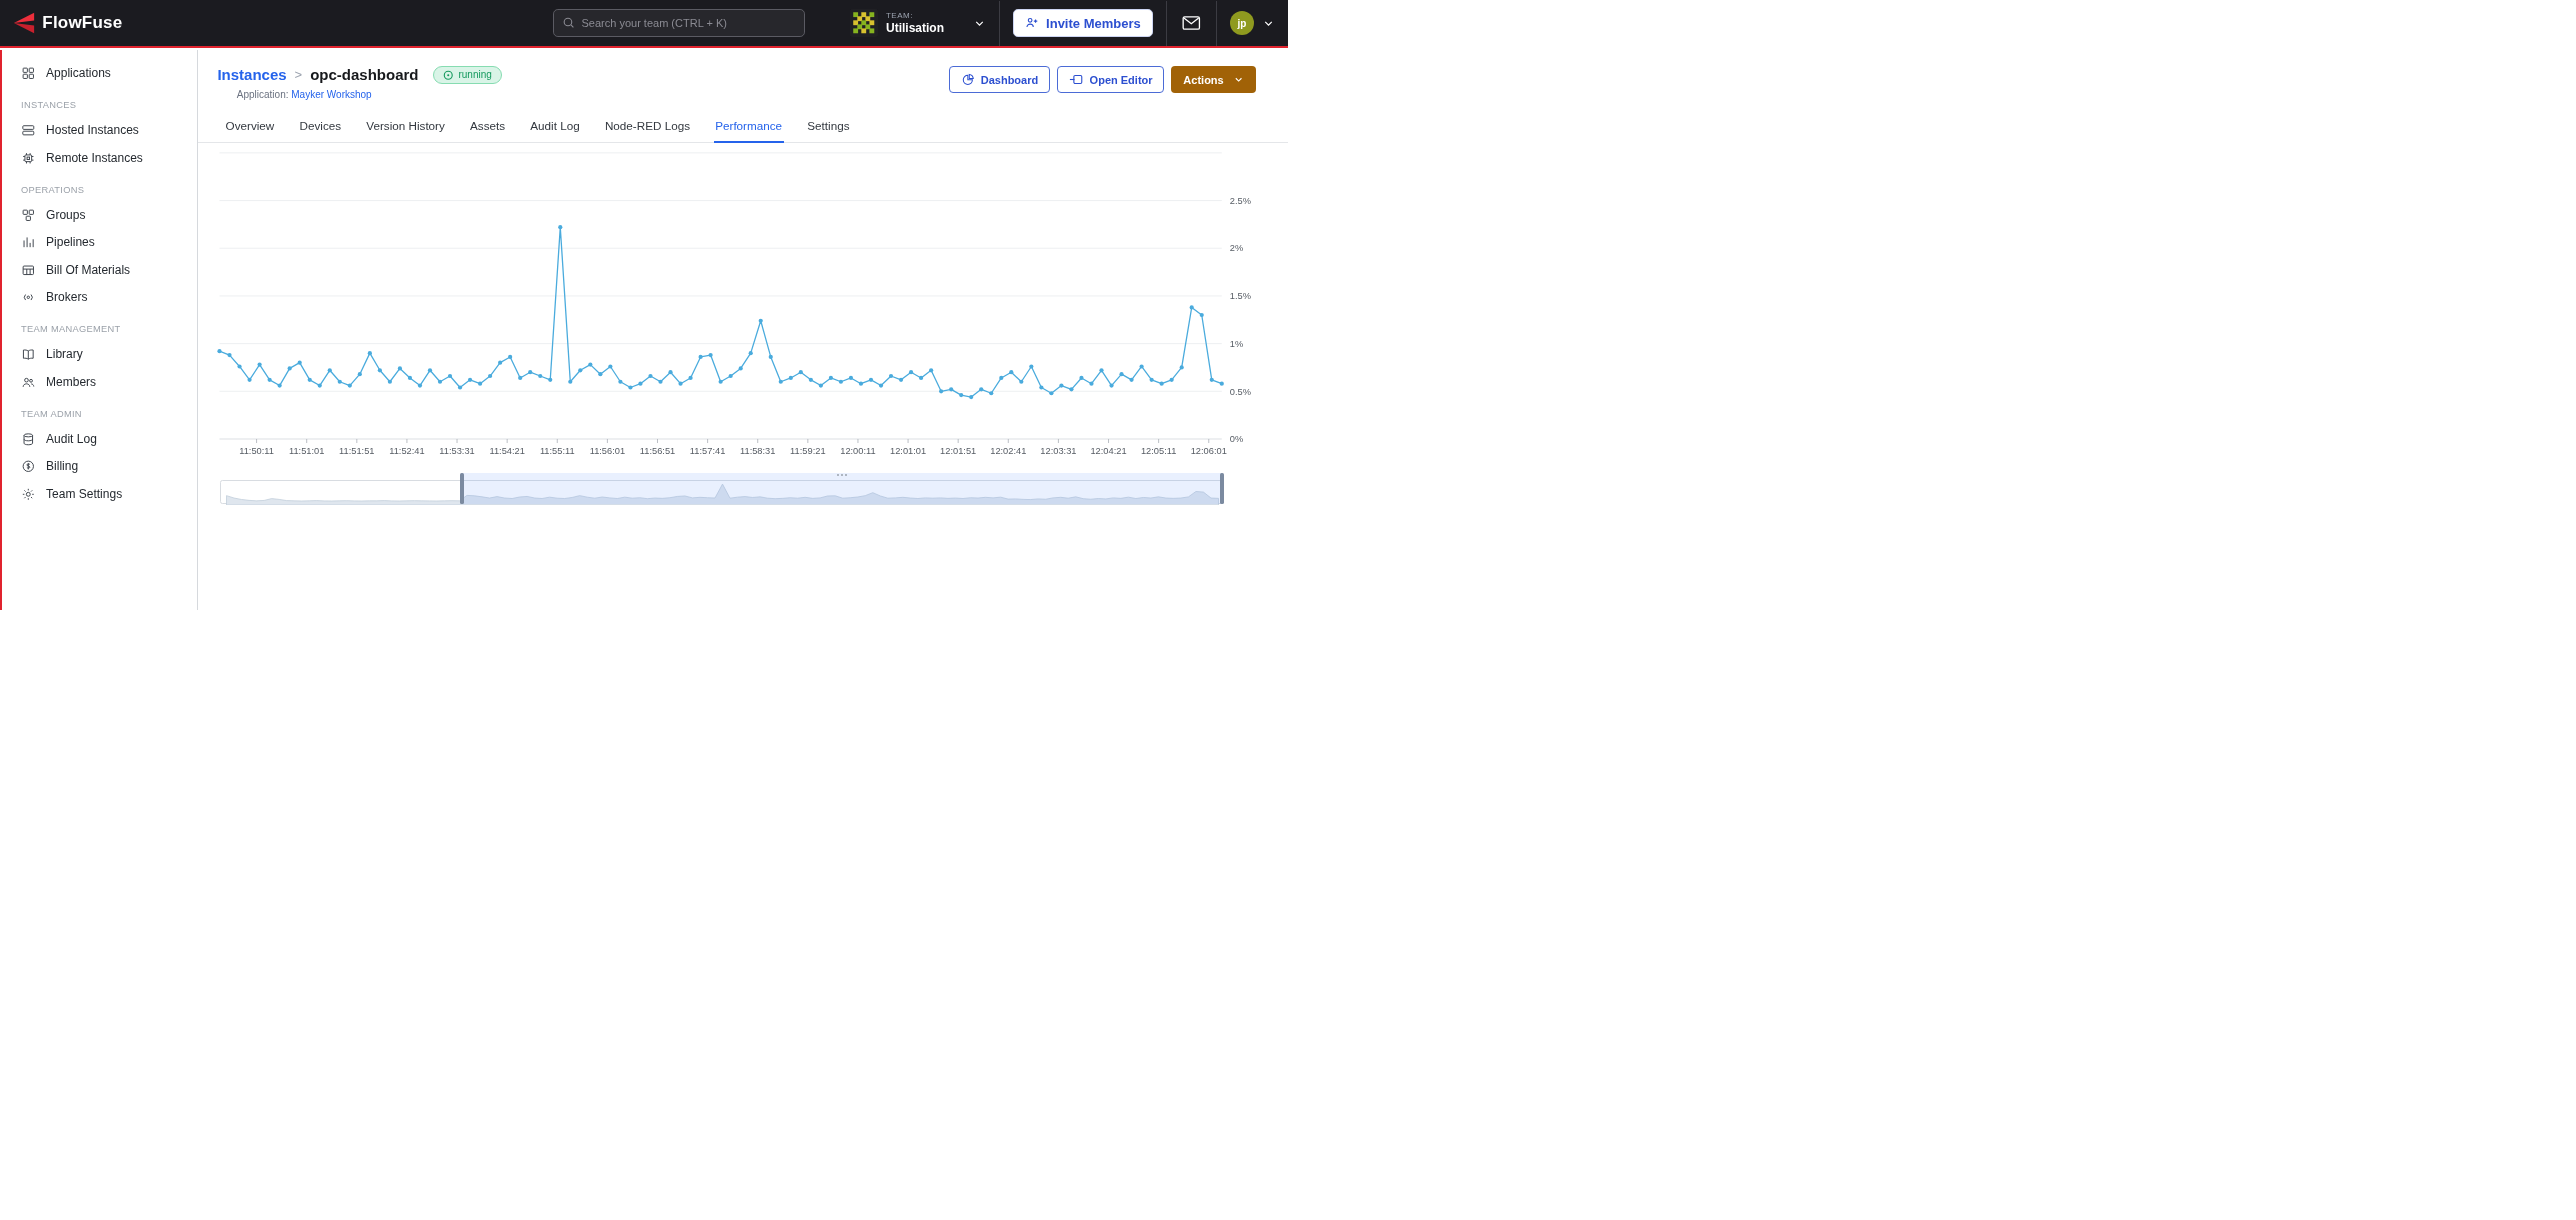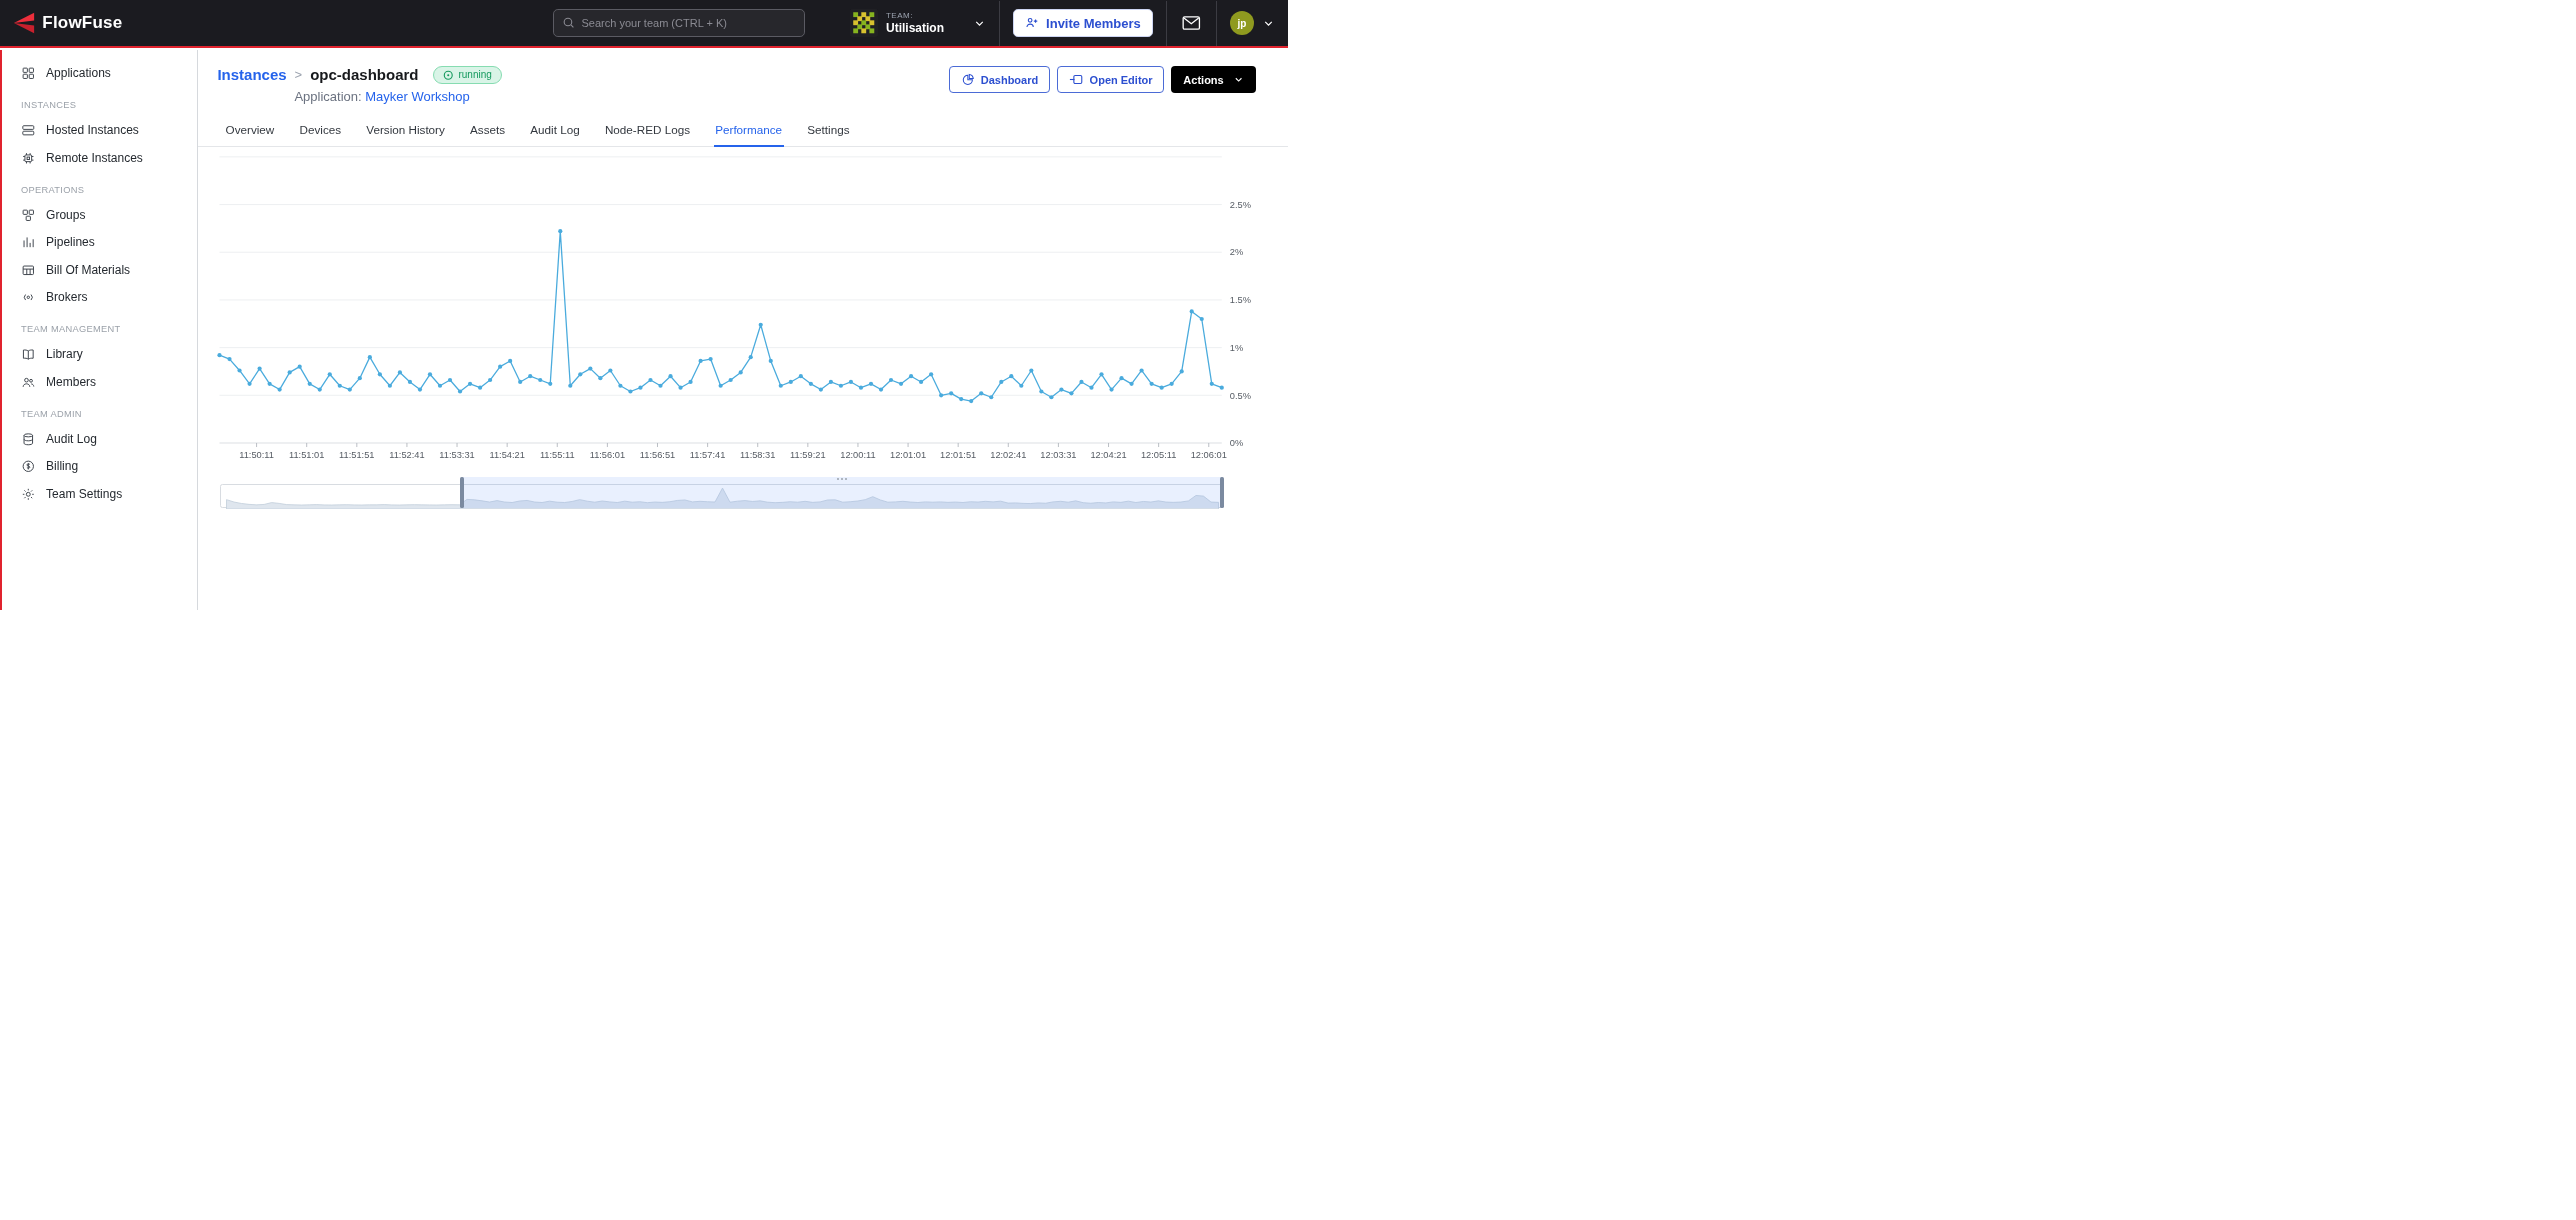--- a/index.html
+++ b/index.html
@@ -41,26 +41,26 @@
 
   
   .main{position:absolute;top:50px;left:198px;right:0;bottom:0;background:#fff;overflow:hidden;}
   .head-row{display:flex;justify-content:space-between;align-items:flex-start;margin:16px 32px 0 19.4px;}
   .bc{display:flex;align-items:center;gap:8px;}
   .bc-parent{color:#2563eb;font-size:15px;font-weight:700;cursor:pointer;}
   .bc-sep{color:#9ca3af;font-size:13px;}
   .bc-current{color:#17191c;font-size:15px;font-weight:700;}
   .badge{display:flex;align-items:center;gap:4.9px;background:#d9f4e7;border:0.8px solid #86dcb1;color:#169a5f;
     font-size:10px;padding:2.4px 9px;border-radius:808px;margin-left:6.5px;}
-  .app-line{margin:5.7px 32px 0 19.4px;font-size:13px;color:#6b7280;text-align:right;}
+  .app-line{margin:5.7px 32px 0 19.4px;font-size:10px;color:#6b7280;}
   .app-link{color:#2563eb;cursor:pointer;}
   .hd-buttons{display:flex;gap:7.3px;}
   .btn-outline{display:flex;align-items:center;gap:6.5px;height:27px;padding:0 10.5px;background:#fff;
     border:0.8px solid #4b6bd6;border-radius:4px;color:#2c4fd0;font-size:11px;font-weight:700;cursor:pointer;font-family:inherit;}
-  .btn-primary{display:flex;align-items:center;gap:9px;height:27px;padding:0 12px;background:#000000;color:#fff;
+  .btn-primary{display:flex;align-items:center;gap:9px;height:27px;padding:0 12px;background:#a16207;color:#fff;
     border:none;border-radius:4px;font-size:11px;font-weight:700;cursor:pointer;font-family:inherit;}
 
   .tabs{display:flex;gap:22px;margin-top:9.7px;padding-left:26px;border-bottom:0.8px solid #e4e6e9;}
   .tab{padding:9px 1.6px;font-size:11.7px;color:#33383f;cursor:pointer;border-bottom:2.4px solid transparent;margin-bottom:-0.8px;}
   .tab.active{color:#2563eb;border-bottom-color:#2563eb;font-weight:500;}
 
   .section-head{display:flex;justify-content:space-between;align-items:center;margin:16px 32px 0 19.4px;
     padding-bottom:10.5px;border-bottom:0.8px solid #e4e6e9;}
   .sh-title{display:flex;align-items:center;gap:9px;font-size:14px;font-weight:600;color:#202429;}
   .live{display:flex;align-items:center;gap:6.5px;font-size:11.7px;color:#3f4650;}

